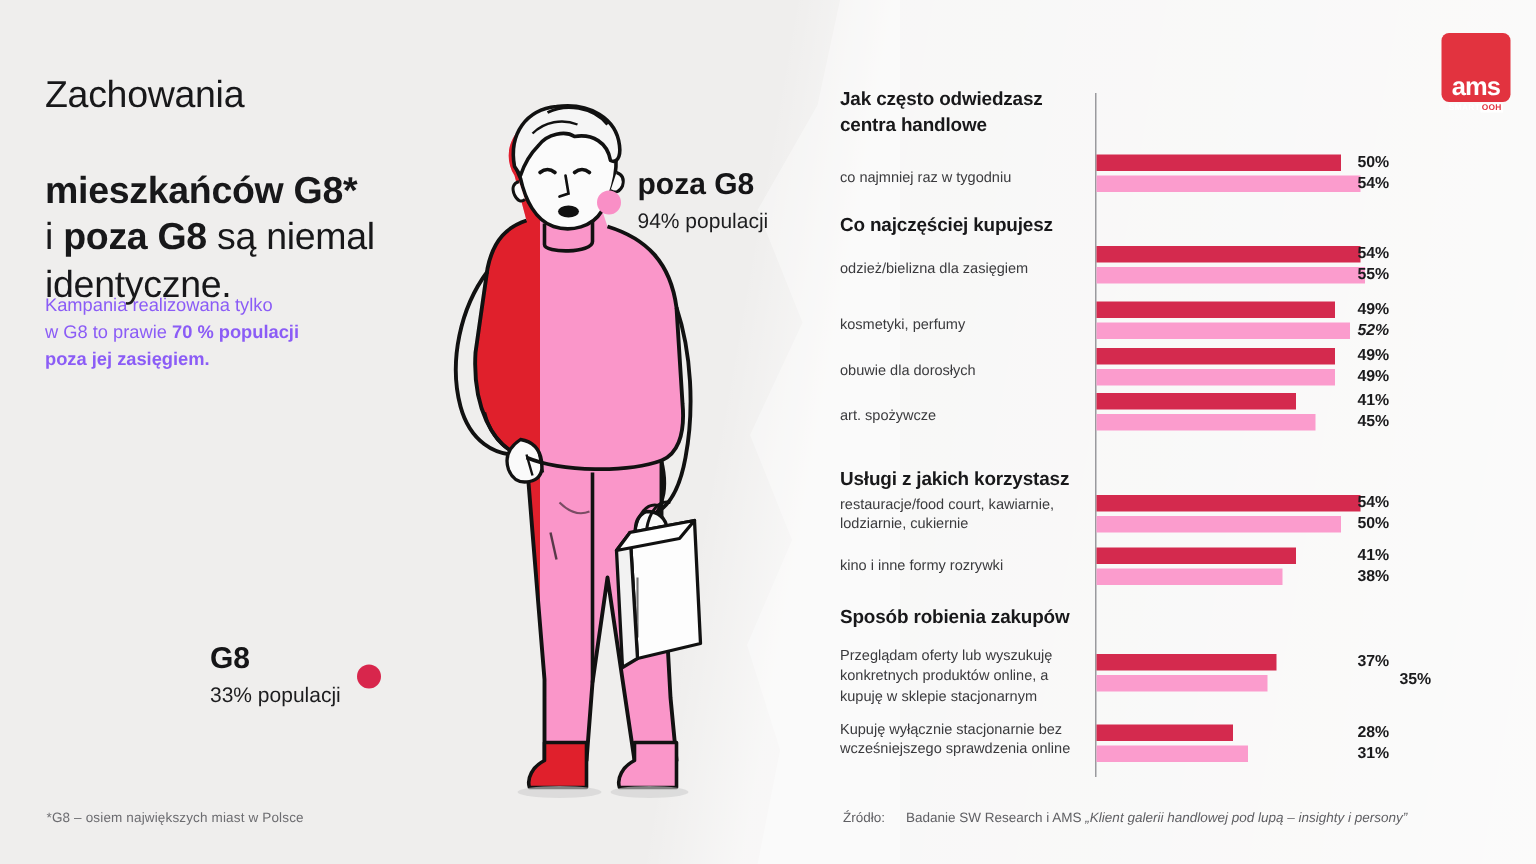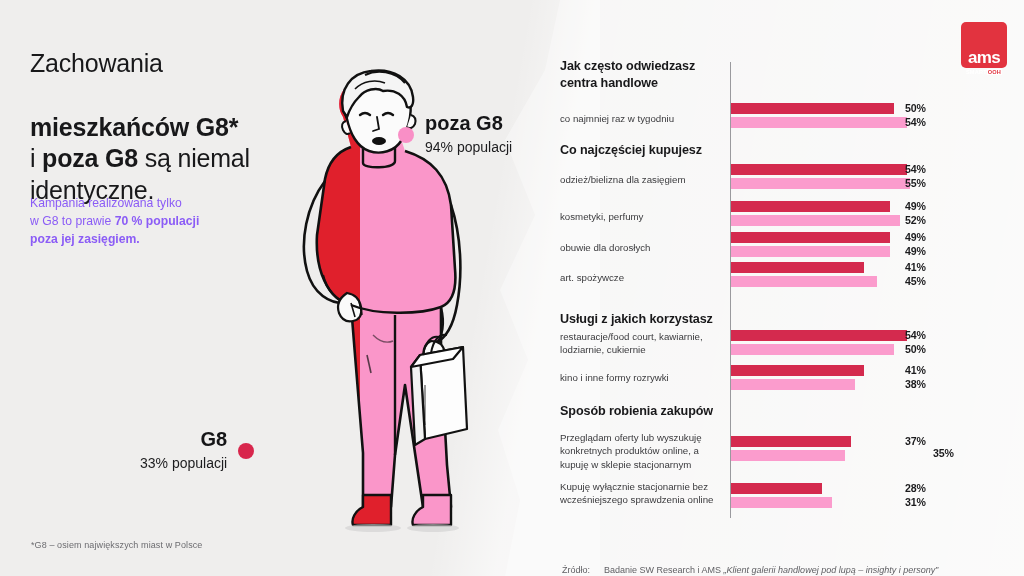--- a/index.html
+++ b/index.html
@@ -45,21 +45,21 @@
   
   .legend { position: absolute; display: flex; align-items: center; gap: 11px; }
   .legend-right { left: 398px; top: 112px; }
   .legend-left  { left: 140px; top: 428px; flex-direction: row; }
   .legend-dot { width: 16px; height: 16px; border-radius: 50%; flex: 0 0 auto; }
   .legend-dot.pink { background: #f98fc6; }
   .legend-dot.red  { background: #d8264c; }
   .legend-texts { display: flex; flex-direction: column; }
   .legend-title { font-size: 20px; font-weight: 700; color: #151517; line-height: 1.15; }
   .legend-sub { font-size: 14px; color: #1d1d1f; line-height: 1.5; margin-top: 2px; }
-  .legend-left .legend-texts { align-items: flex-end; }
+  .legend-left .legend-texts { }
   .legend-left .legend-dot { order: 2; }
   .legend-left .legend-texts { order: 1; }
 
   
   .figure { position: absolute; left: 255px; top: 55px; width: 265px; height: 480px; }
   .figure svg { width: 100%; height: 100%; display: block; }
 
   
   .chart { position: absolute; left: 560px; top: 55px; width: 420px; height: 470px; }
   .axis {
@@ -80,21 +80,21 @@
   }
   .bar.dark { background: #d42a4e; }
   .bar.light { background: #fb9ccd; }
   .bar-val {
     position: absolute; font-size: 10.6px; font-weight: 700; color: #1b1b1d;
     letter-spacing: -0.1px; white-space: nowrap;
   }
 
   
   .source {
-    position: absolute; left: 562px; top: 565px;
+    position: absolute; left: 562px; top: 540px;
     font-size: 9px; color: #5f5f63; white-space: nowrap;
   }
   .source .lbl { margin-right: 14px; }
   .source i { font-style: italic; }
 
   
   .logo {
     position: absolute; right: 17px; top: 22px;
     width: 46px; height: 46px; border-radius: 5px;
     background: #e2333f;
@@ -239,21 +239,21 @@
         <div class="group-head" style="top: 87px;">Co najczęściej kupujesz</div>
         <div class="row-label" style="top: 118px;">odzież/bielizna dla zasięgiem</div>
         <div class="bar dark" style="top: 109px; width: 175.5px;"></div>
         <div class="bar light" style="top: 123px; width: 178.75px;"></div>
         <div class="bar-val" style="top: 108px; left: 345px;">54%</div>
         <div class="bar-val" style="top: 122px; left: 345px;">55%</div>
         <div class="row-label" style="top: 155px;">kosmetyki, perfumy</div>
         <div class="bar dark" style="top: 146px; width: 159.25px;"></div>
         <div class="bar light" style="top: 160px; width: 169px;"></div>
         <div class="bar-val" style="top: 145px; left: 345px;">49%</div>
-        <div class="bar-val" style="top: 159px; left: 345px;">52%</div>
+        <div class="bar-val" style="top: 159px; left: 345px; font-style: italic;">52%</div>
         <div class="row-label" style="top: 186px;">obuwie dla dorosłych</div>
         <div class="bar dark" style="top: 177px; width: 159.25px;"></div>
         <div class="bar light" style="top: 191px; width: 159.25px;"></div>
         <div class="bar-val" style="top: 176px; left: 345px;">49%</div>
         <div class="bar-val" style="top: 190px; left: 345px;">49%</div>
         <div class="row-label" style="top: 216px;">art. spożywcze</div>
         <div class="bar dark" style="top: 207px; width: 133.25px;"></div>
         <div class="bar light" style="top: 221px; width: 146.25px;"></div>
         <div class="bar-val" style="top: 206px; left: 345px;">41%</div>
         <div class="bar-val" style="top: 220px; left: 345px;">45%</div>

